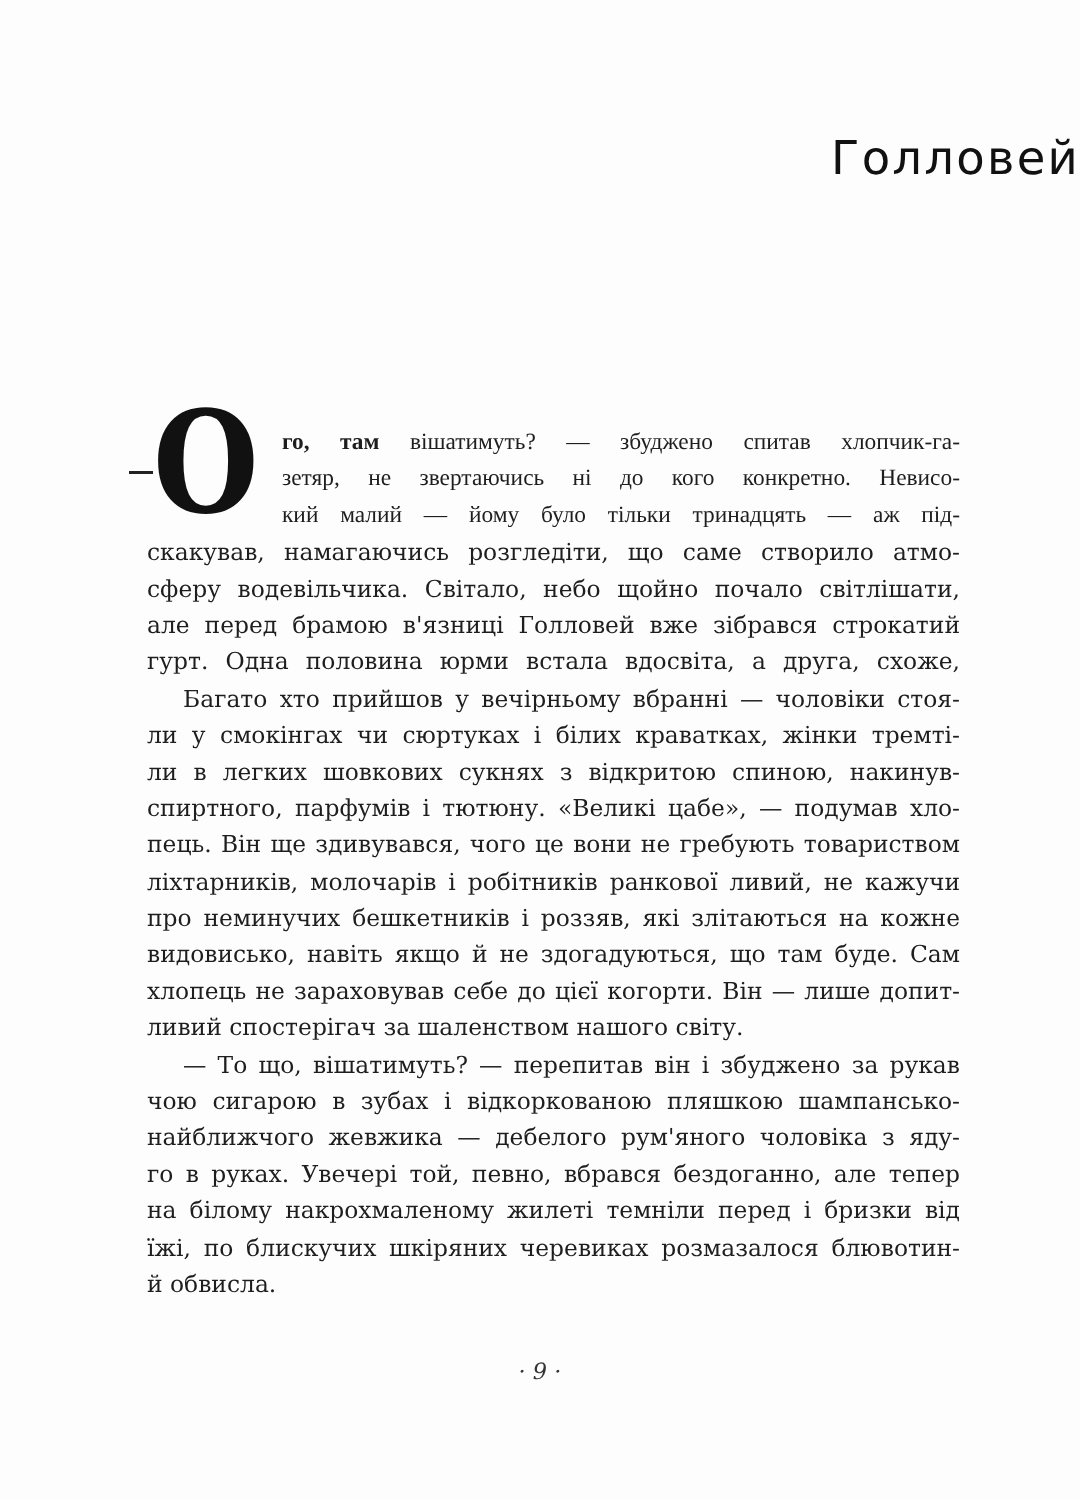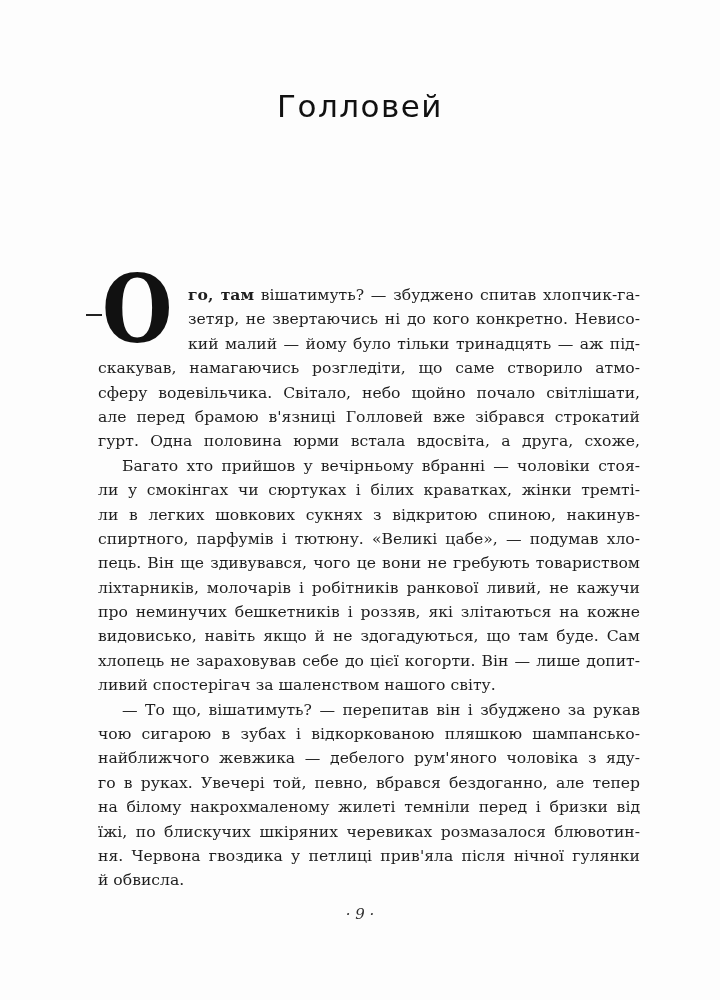--- a/index.html
+++ b/index.html
@@ -6,21 +6,21 @@
   body {
     width: 720px; height: 1000px;
     background: #fdfdfd;
     position: relative;
     overflow: hidden;
     color: #1c1c1c;
   }
   .chapter-title {
     position: absolute;
     top: 88px; left: 0; width: 720px;
-    text-align: center;
+    text-align: right;
     font-family: "DejaVu Sans", sans-serif;
     font-size: 31px;
     letter-spacing: 1.5px;
     font-weight: 400;
     color: #111;
   }
   .body-text {
     position: absolute;
     left: 98px; top: 283px;
     width: 542px;
@@ -31,21 +31,21 @@
   }
   .line {
     display: block;
     white-space: nowrap;
     text-align: justify;
     text-align-last: justify;
     height: 24.4px;
   }
   .line.last { text-align-last: left; }
   .line.indent { padding-left: 24px; }
-  .line.drop { padding-left: 90px; }
+  .line.drop { padding-left: 90px; font-family: Liberation Serif, serif; }
   .dropcap-wrap {
     position: absolute;
     left: 86px; top: 272px;
     width: 96px; height: 80px;
   }
   .dropcap-dash {
     position: absolute;
     left: 0; top: 42px;
     width: 16px; height: 1.6px;
     background: #222;
@@ -102,17 +102,16 @@
   <span class="line">видовисько, навіть якщо й не здогадуються, що там буде. Сам</span>
   <span class="line">хлопець не зараховував себе до цієї когорти. Він — лише допит-</span>
   <span class="line last">ливий спостерігач за шаленством нашого світу.</span>
 
   <span class="line indent">— То що, вішатимуть? — перепитав він і збуджено за рукав</span>
   <span class="line">чою сигарою в зубах і відкоркованою пляшкою шампансько-</span>
   <span class="line">найближчого жевжика — дебелого рум'яного чоловіка з яду-</span>
   <span class="line">го в руках. Увечері той, певно, вбрався бездоганно, але тепер</span>
   <span class="line">на білому накрохмаленому жилеті темніли перед і бризки від</span>
   <span class="line">їжі, по блискучих шкіряних черевиках розмазалося блювотин-</span>
-  <span class="line">ня. Червона гвоздика у петлиці прив'яла після нічної гулянки</span>
   <span class="line last">й обвисла.</span>
 </div>
 
 <div class="page-number">· 9 ·</div>
 
 </body></html>

